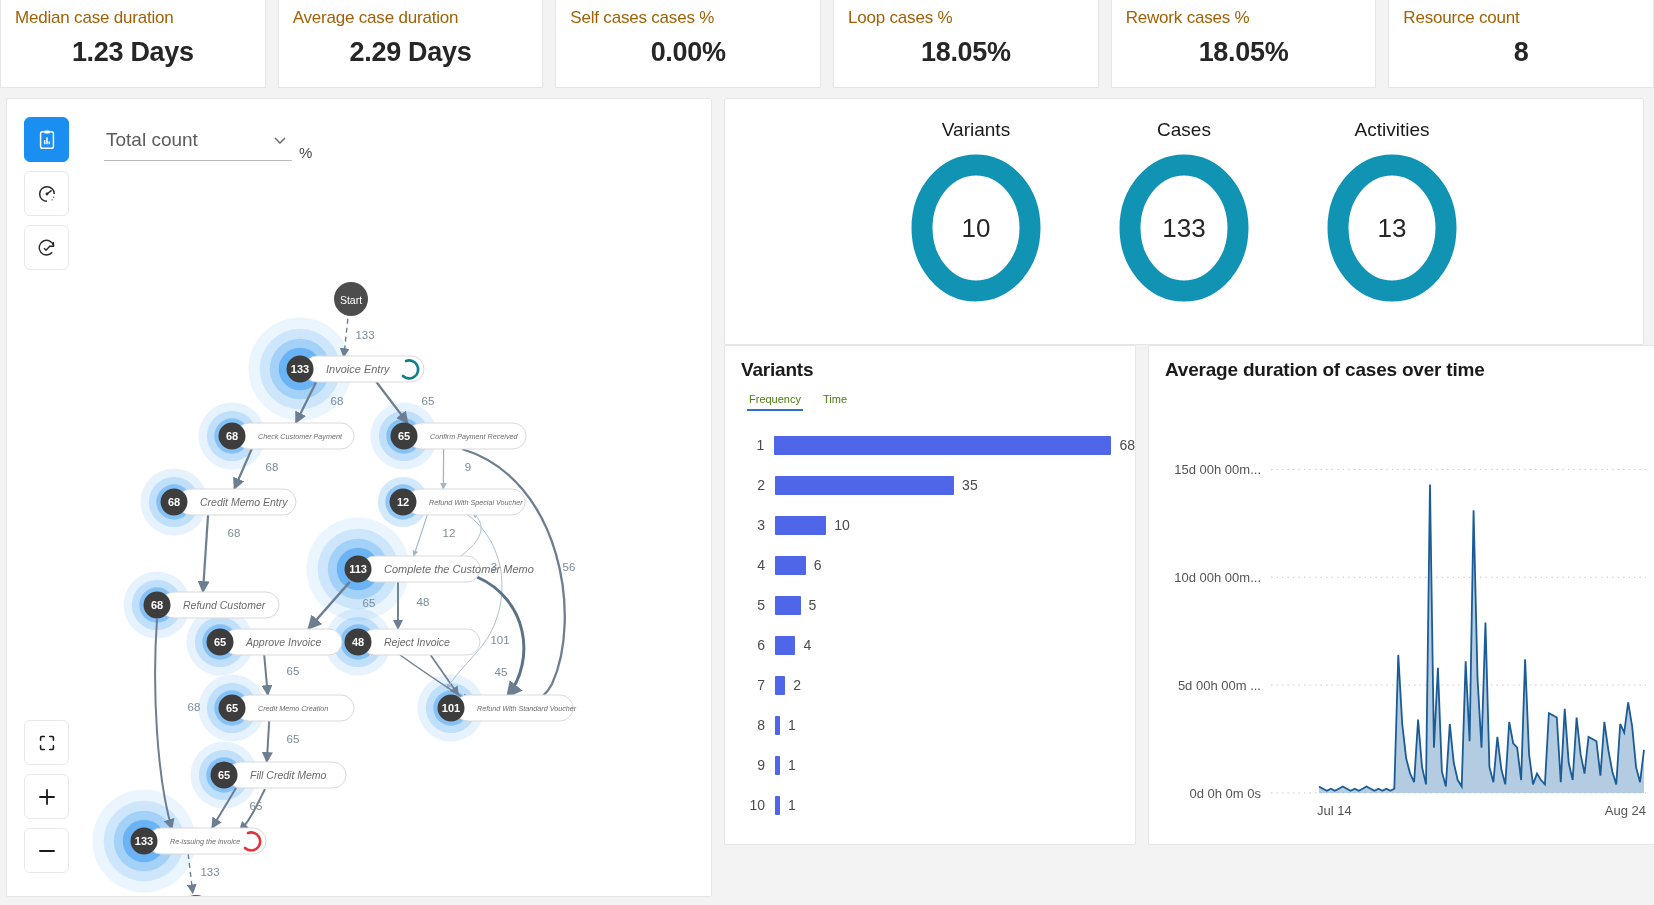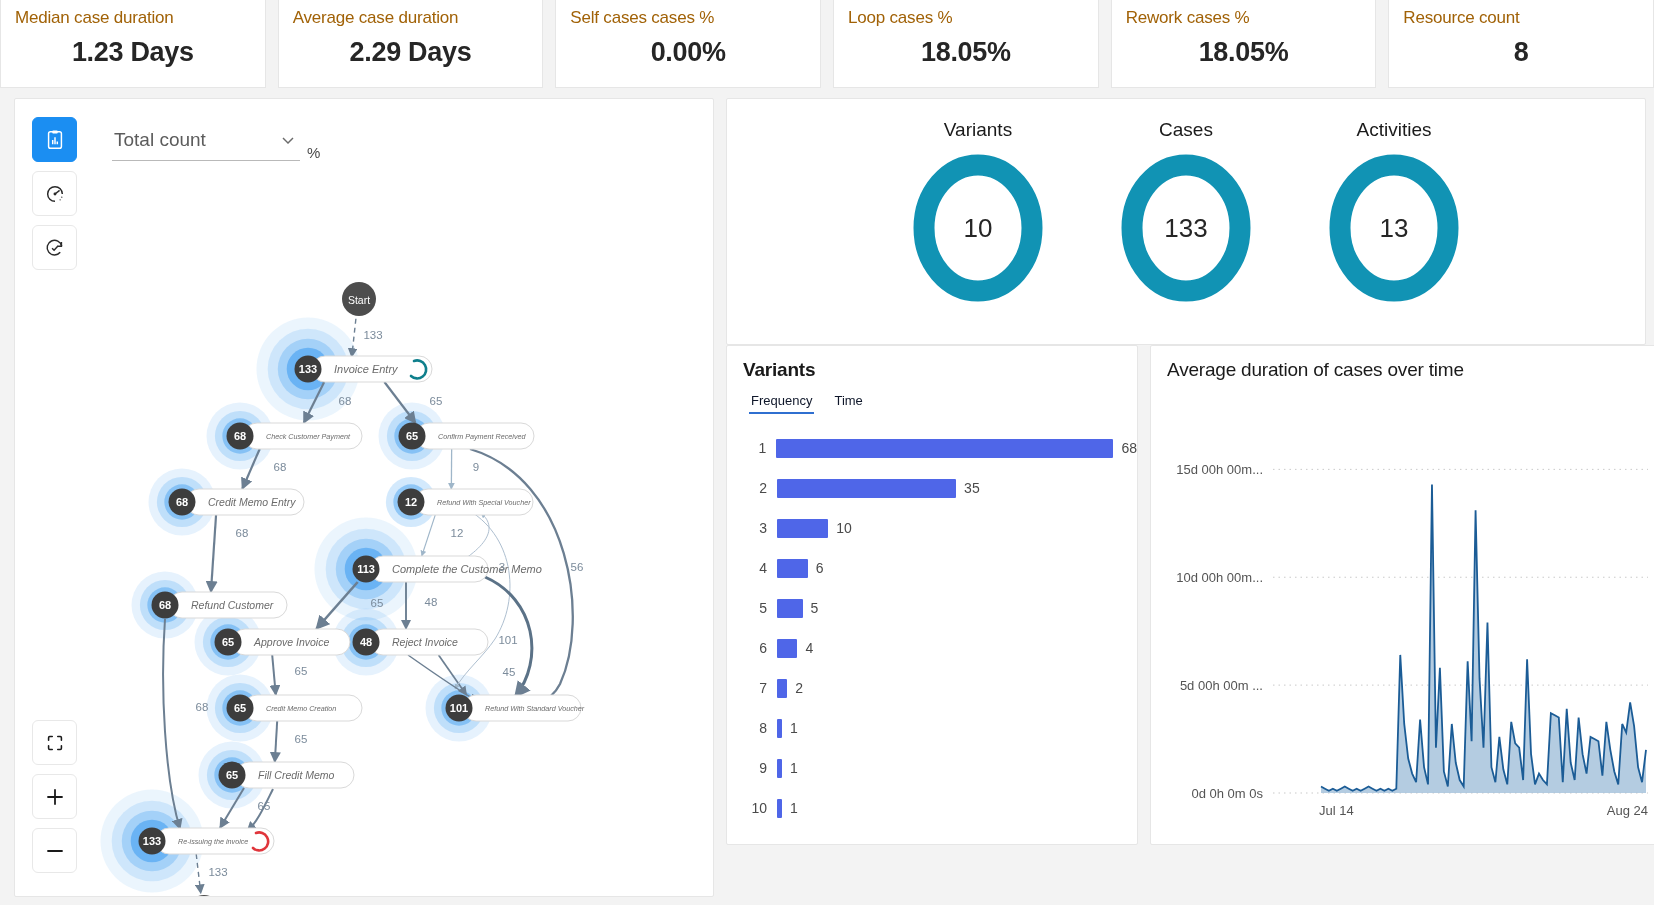--- a/index.html
+++ b/index.html
@@ -32,21 +32,21 @@
   }
   .kpi-value {
     text-align: center;
     font-size: 27px; color: #262626; font-weight: 700;
     margin-top: 9px; letter-spacing: -0.3px;
   }
 
   
   .main {
     display: flex; gap: 12px;
-    padding: 10px 8px 8px 14px;
+    padding: 10px 8px 8px 6px;
     height: 817px;
   }
   .col-left { width: 706px; }
   .col-right { width: 920px; display: flex; flex-direction: column; }
 
   .panel {
     background: #ffffff;
     border: 1px solid #e6e6e6;
     border-radius: 2px;
     position: relative;
@@ -110,42 +110,42 @@
   .bottom-row { display: flex; gap: 12px; height: 500px; }
   #variants-panel { width: 412px; }
   #duration-panel { flex: 1; }
 
   .panel-title {
     font-size: 19px; color: #1a1a1a; font-weight: 600;
     padding: 13px 0 0 16px; letter-spacing: -0.2px;
   }
   .tabs { display: flex; gap: 18px; padding: 10px 0 0 22px; }
   .tab {
-    font-size: 13px; color: #0f172a; padding: 2px 2px 4px 2px;
+    font-size: 11px; color: #4d7c0f; padding: 2px 2px 4px 2px;
     cursor: pointer;
   }
   .tab.active { border-bottom: 2px solid #2f6fd0; }
 
   .bars { padding: 14px 0 0 0; }
   .bar-row {
     display: flex; align-items: center; height: 40px;
     padding-left: 16px;
   }
   .bar-idx {
     width: 24px; text-align: right; margin-right: 10px;
     font-size: 14px; color: #4a4a4a;
   }
   .bar-fill {
     height: 19px; background: #4f66e8; border-radius: 1px;
   }
   .bar-val { font-size: 14px; color: #4a4a4a; margin-left: 8px; }
 
   
   .dur-title {
-    font-size: 19px; color: #1a1a1a; font-weight: 400;
+    font-size: 19px; color: #1a1a1a; font-weight: 700;
     padding: 13px 0 0 16px; letter-spacing: -0.2px;
   }
   #dur-svg { display: block; }
   .ax-lbl { font-size: 13px; fill: #545454; font-family: "Liberation Sans", sans-serif; }
 </style>
 </head>
 <body>
 
 <div class="page">
 

